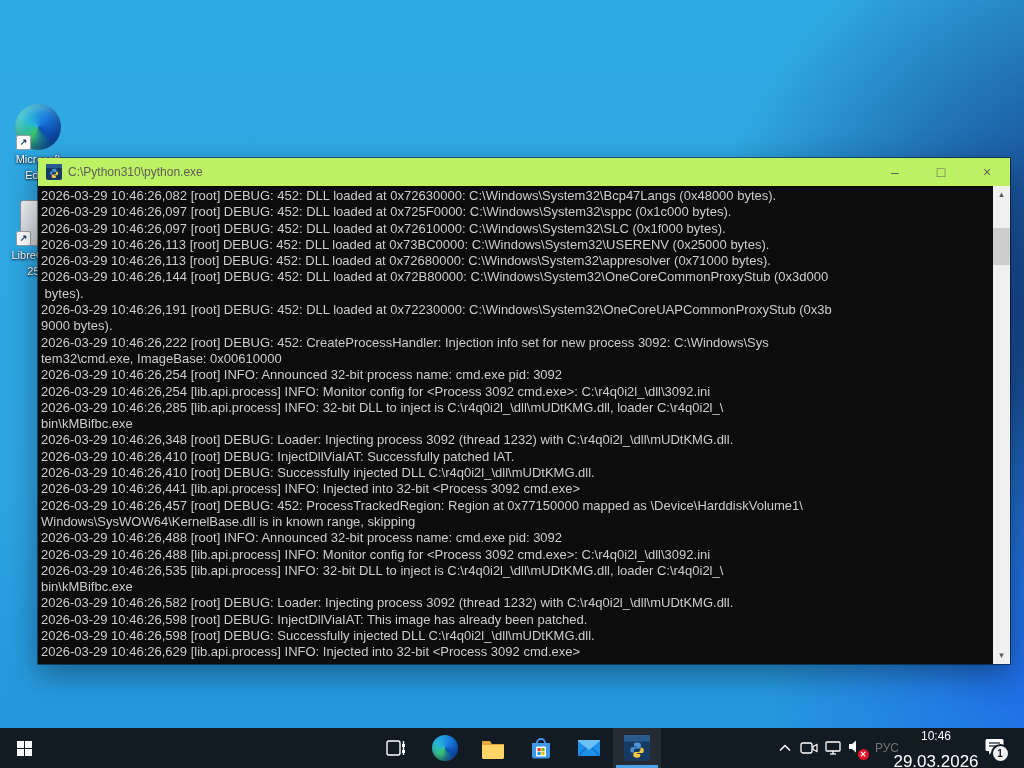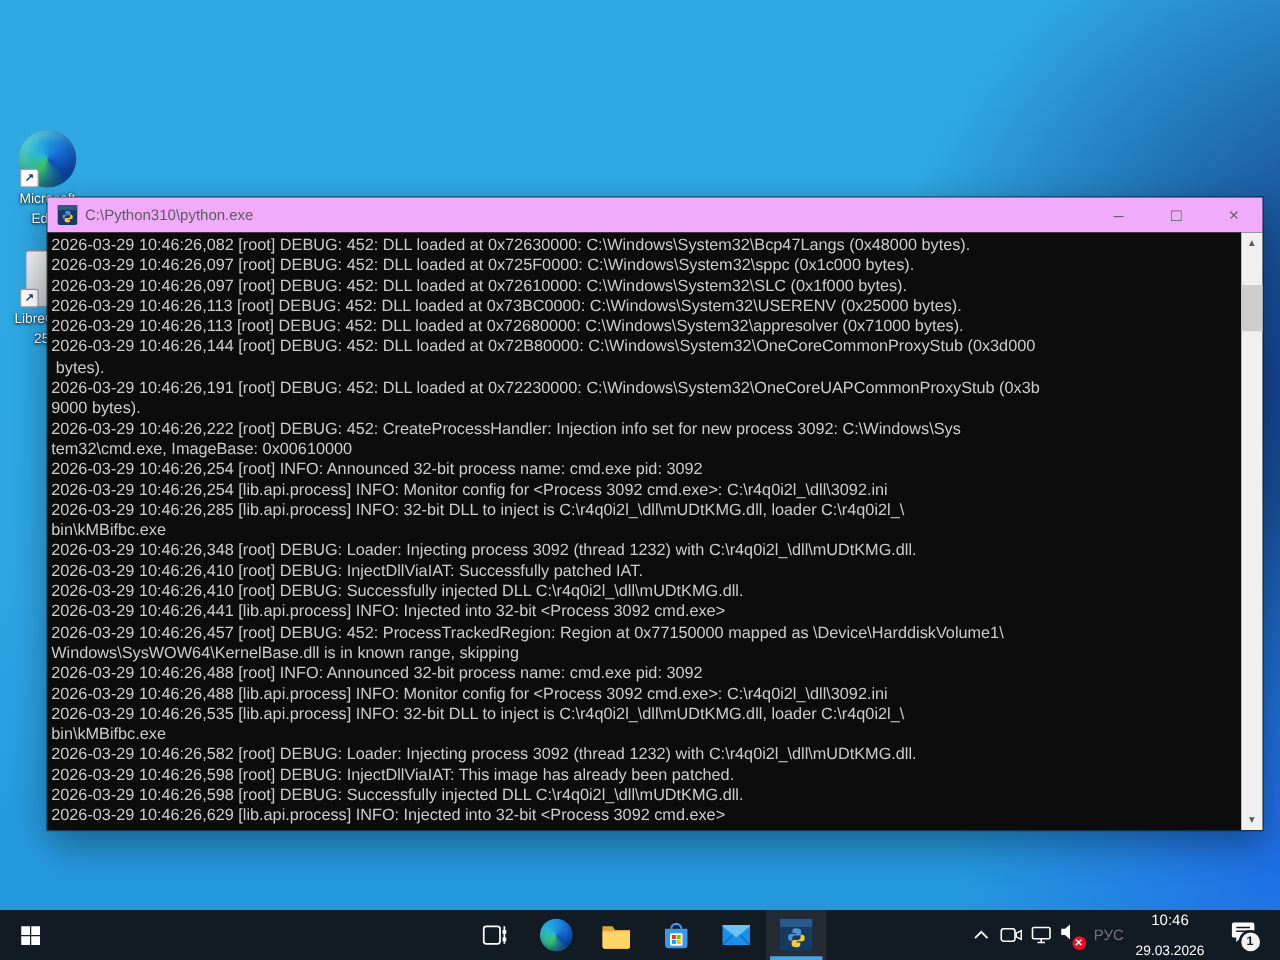--- a/index.html
+++ b/index.html
@@ -34,21 +34,21 @@
     border:1px solid #8a9098;border-radius:3px;position:relative;
   }
   .libre-art::after{content:"";position:absolute;right:0;top:0;border:7px solid #6a7078;border-left-color:transparent;border-bottom-color:transparent;}
   
   .win{
     position:absolute;left:38px;top:158px;width:972px;height:506px;z-index:10;
     outline:1px solid rgba(0,0,0,.45);
     box-shadow:0 10px 28px rgba(0,0,0,.38);
     background:#0c0c0c;
   }
-  .titlebar{position:absolute;left:0;top:0;right:0;height:28px;background:#f0abfc;display:flex;align-items:center;}
+  .titlebar{position:absolute;left:0;top:0;right:0;height:28px;background:#bef264;display:flex;align-items:center;}
   .title-ico{width:16px;height:16px;margin:0 6px 0 8px;flex:0 0 auto;}
   .title-text{font-size:12px;color:#5c5c5c;white-space:nowrap;}
   .win-controls{position:absolute;right:0;top:0;height:28px;display:flex;}
   .win-btn{width:46px;height:28px;display:flex;align-items:center;justify-content:center;color:#606060;font-size:14px;}
   .content{position:absolute;left:0;top:28px;right:0;bottom:0;background:#0c0c0c;}
   .log{
     position:absolute;left:3px;top:2px;width:944px;height:474px;overflow:hidden;
     font-family:Liberation Sans, sans-serif;
     font-size:13px;line-height:16.3px;color:#cccccc;white-space:pre;
   }
@@ -79,21 +79,21 @@
   .taskview{left:374px;width:44px;}
   .appbtn{width:48px;}
   .active-app{background:rgba(255,255,255,.08);}
   .active-bar{position:absolute;left:3px;right:3px;bottom:0;height:3px;background:#4ba2e8;}
   .edge-small{width:26px;height:26px;border-radius:50%;
     background:conic-gradient(from 210deg at 50% 50%,#3bc46a,#27b6da 25%,#1a7ee0 52%,#0d50b4 78%,#3bc46a 100%);
     box-shadow:inset -2px -3px 5px rgba(8,40,110,.55);}
   .tray-txt{color:#737373;font-size:12px;}
   .clock{position:absolute;top:0;height:40px;left:900px;width:72px;display:flex;flex-direction:column;align-items:center;justify-content:center;color:#fff;gap:12px;}
   .clock .t{font-size:12px;line-height:14px;}
-  .clock .d{font-size:11px;line-height:13px;text-align:center;}
+  .clock .d{font-size:17px;line-height:13px;text-align:center;}
   .badge{
     position:absolute;right:-6px;bottom:-4px;width:15px;height:15px;border-radius:50%;
     background:#f2f2f2;border:2px solid #121a24;color:#121a24;font-size:10px;font-weight:bold;
     line-height:15px;text-align:center;
   }
   .mute-badge{position:absolute;right:-4px;bottom:-2px;width:11px;height:11px;border-radius:50%;background:#e81123;color:#fff;font-size:8px;line-height:11px;text-align:center;font-weight:bold;}
 </style>
 </head>
 <body>
 

